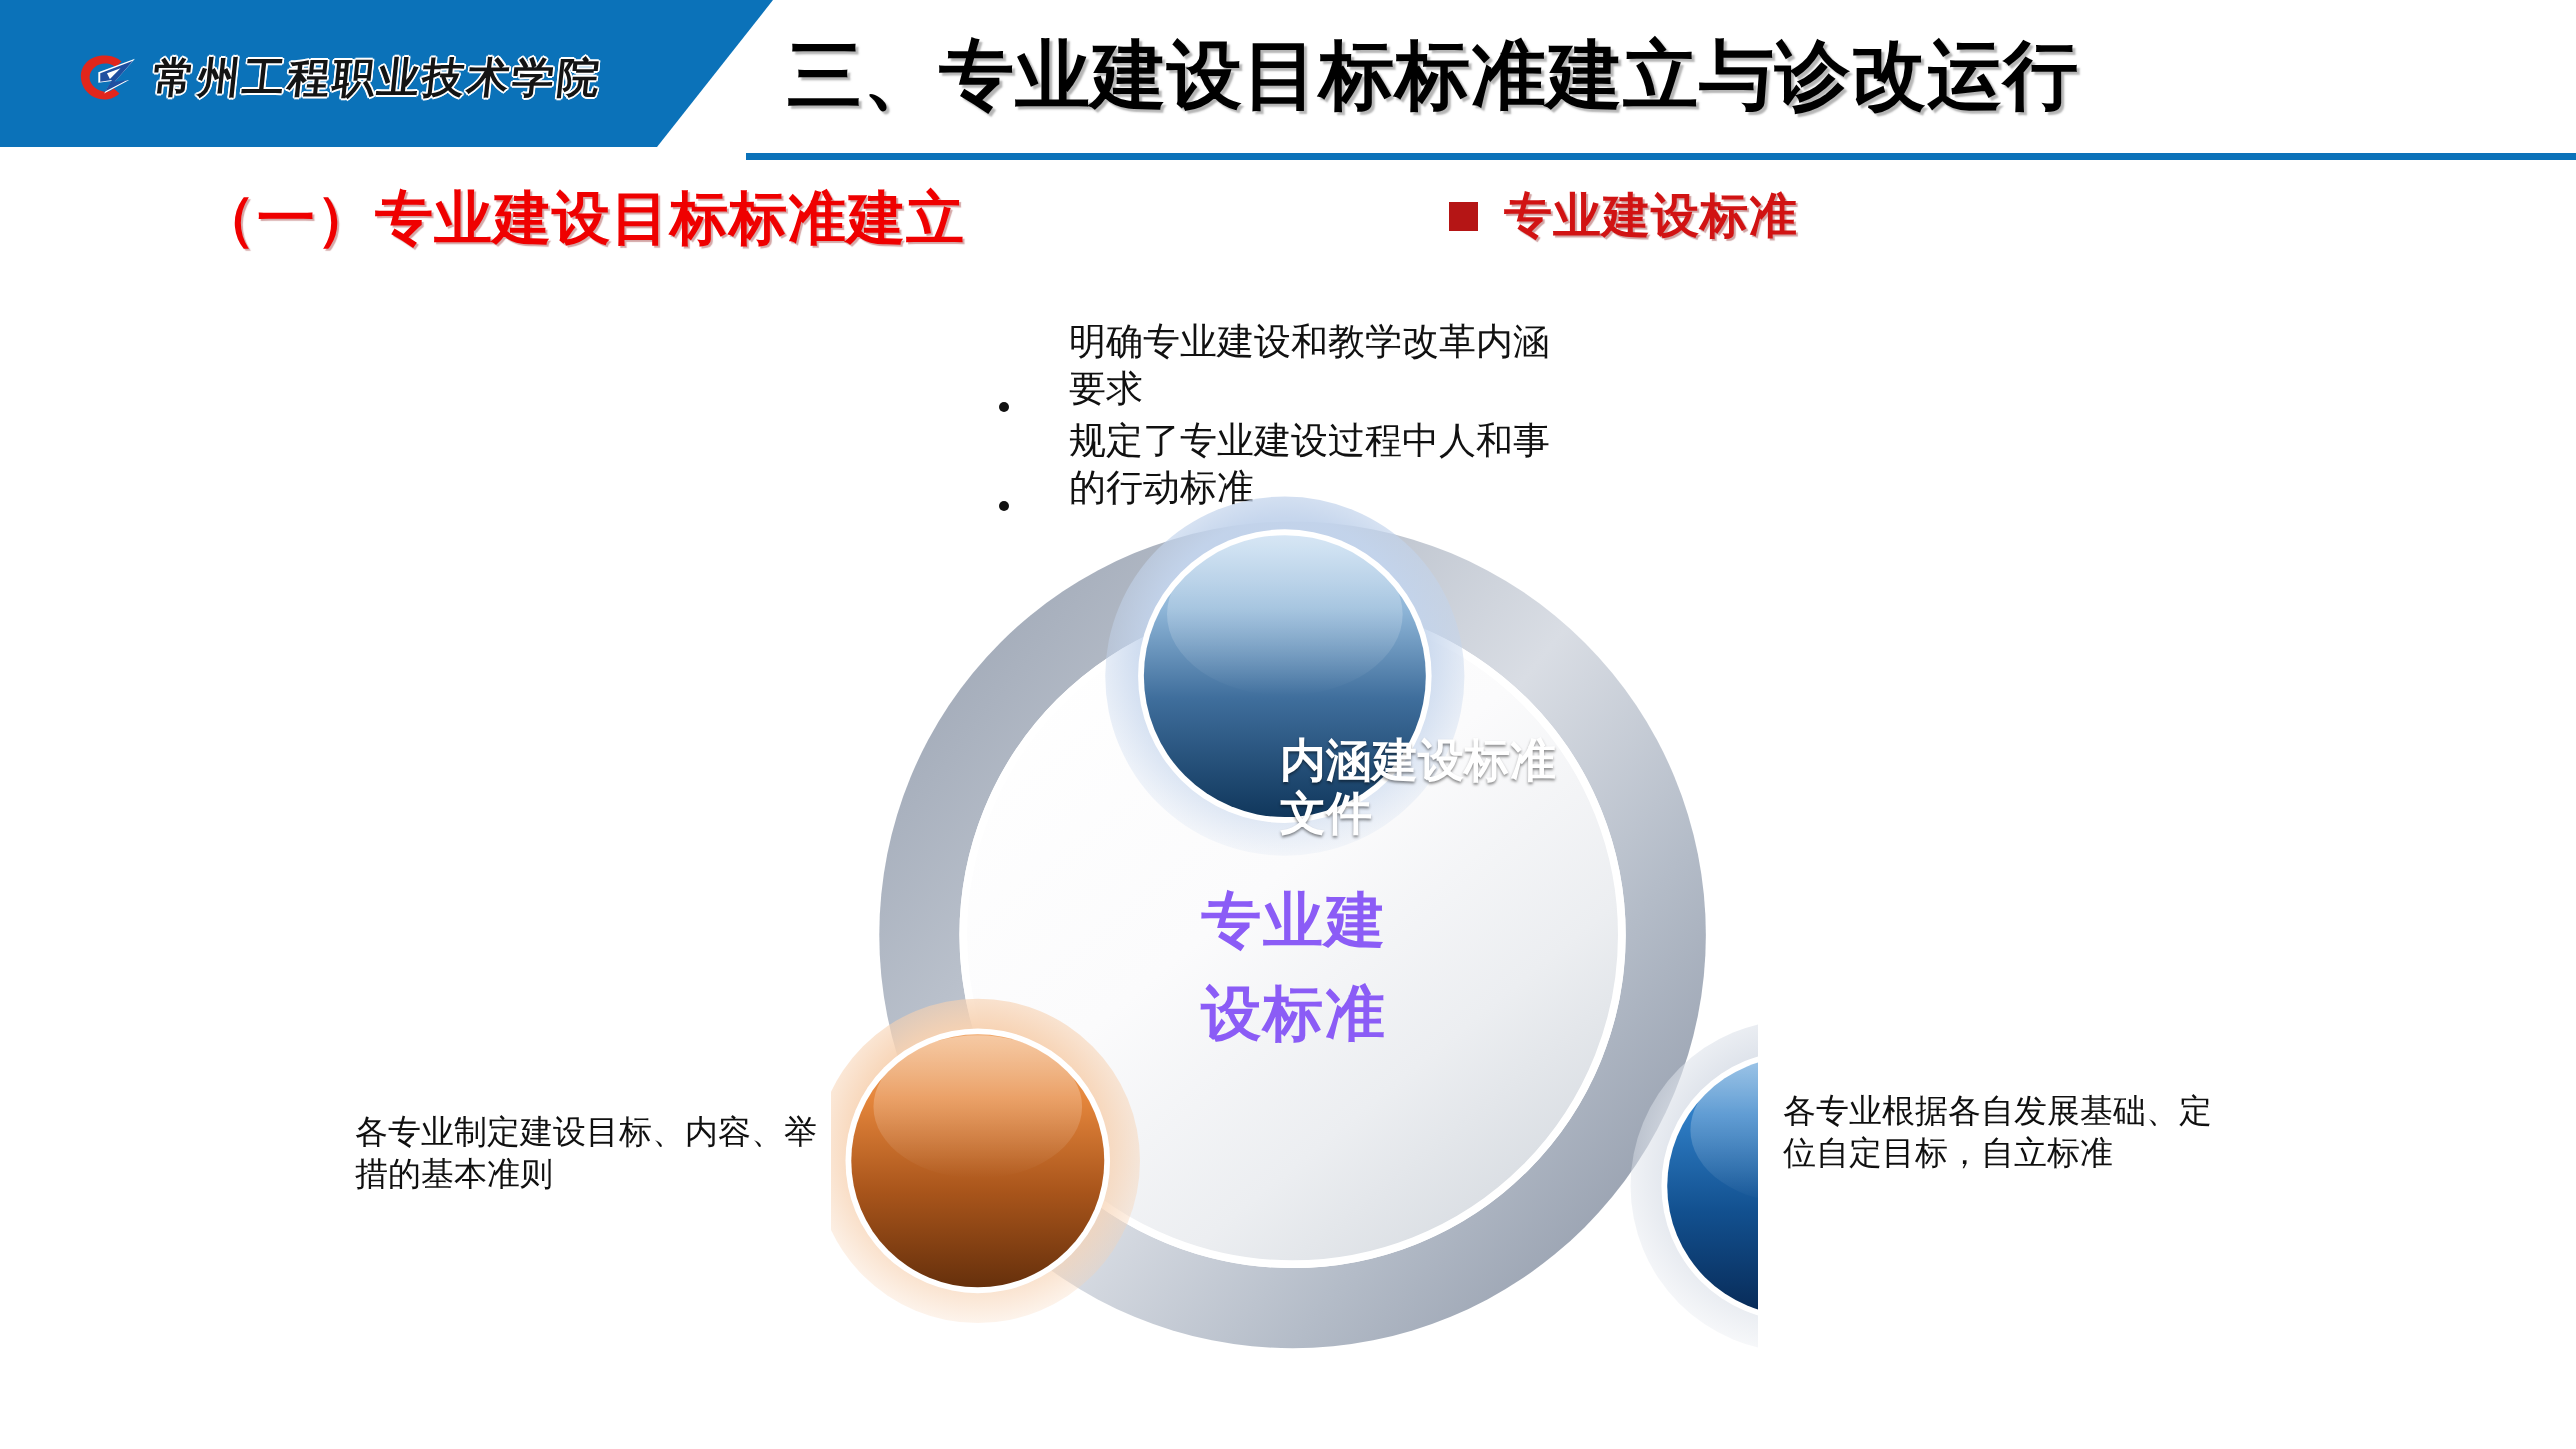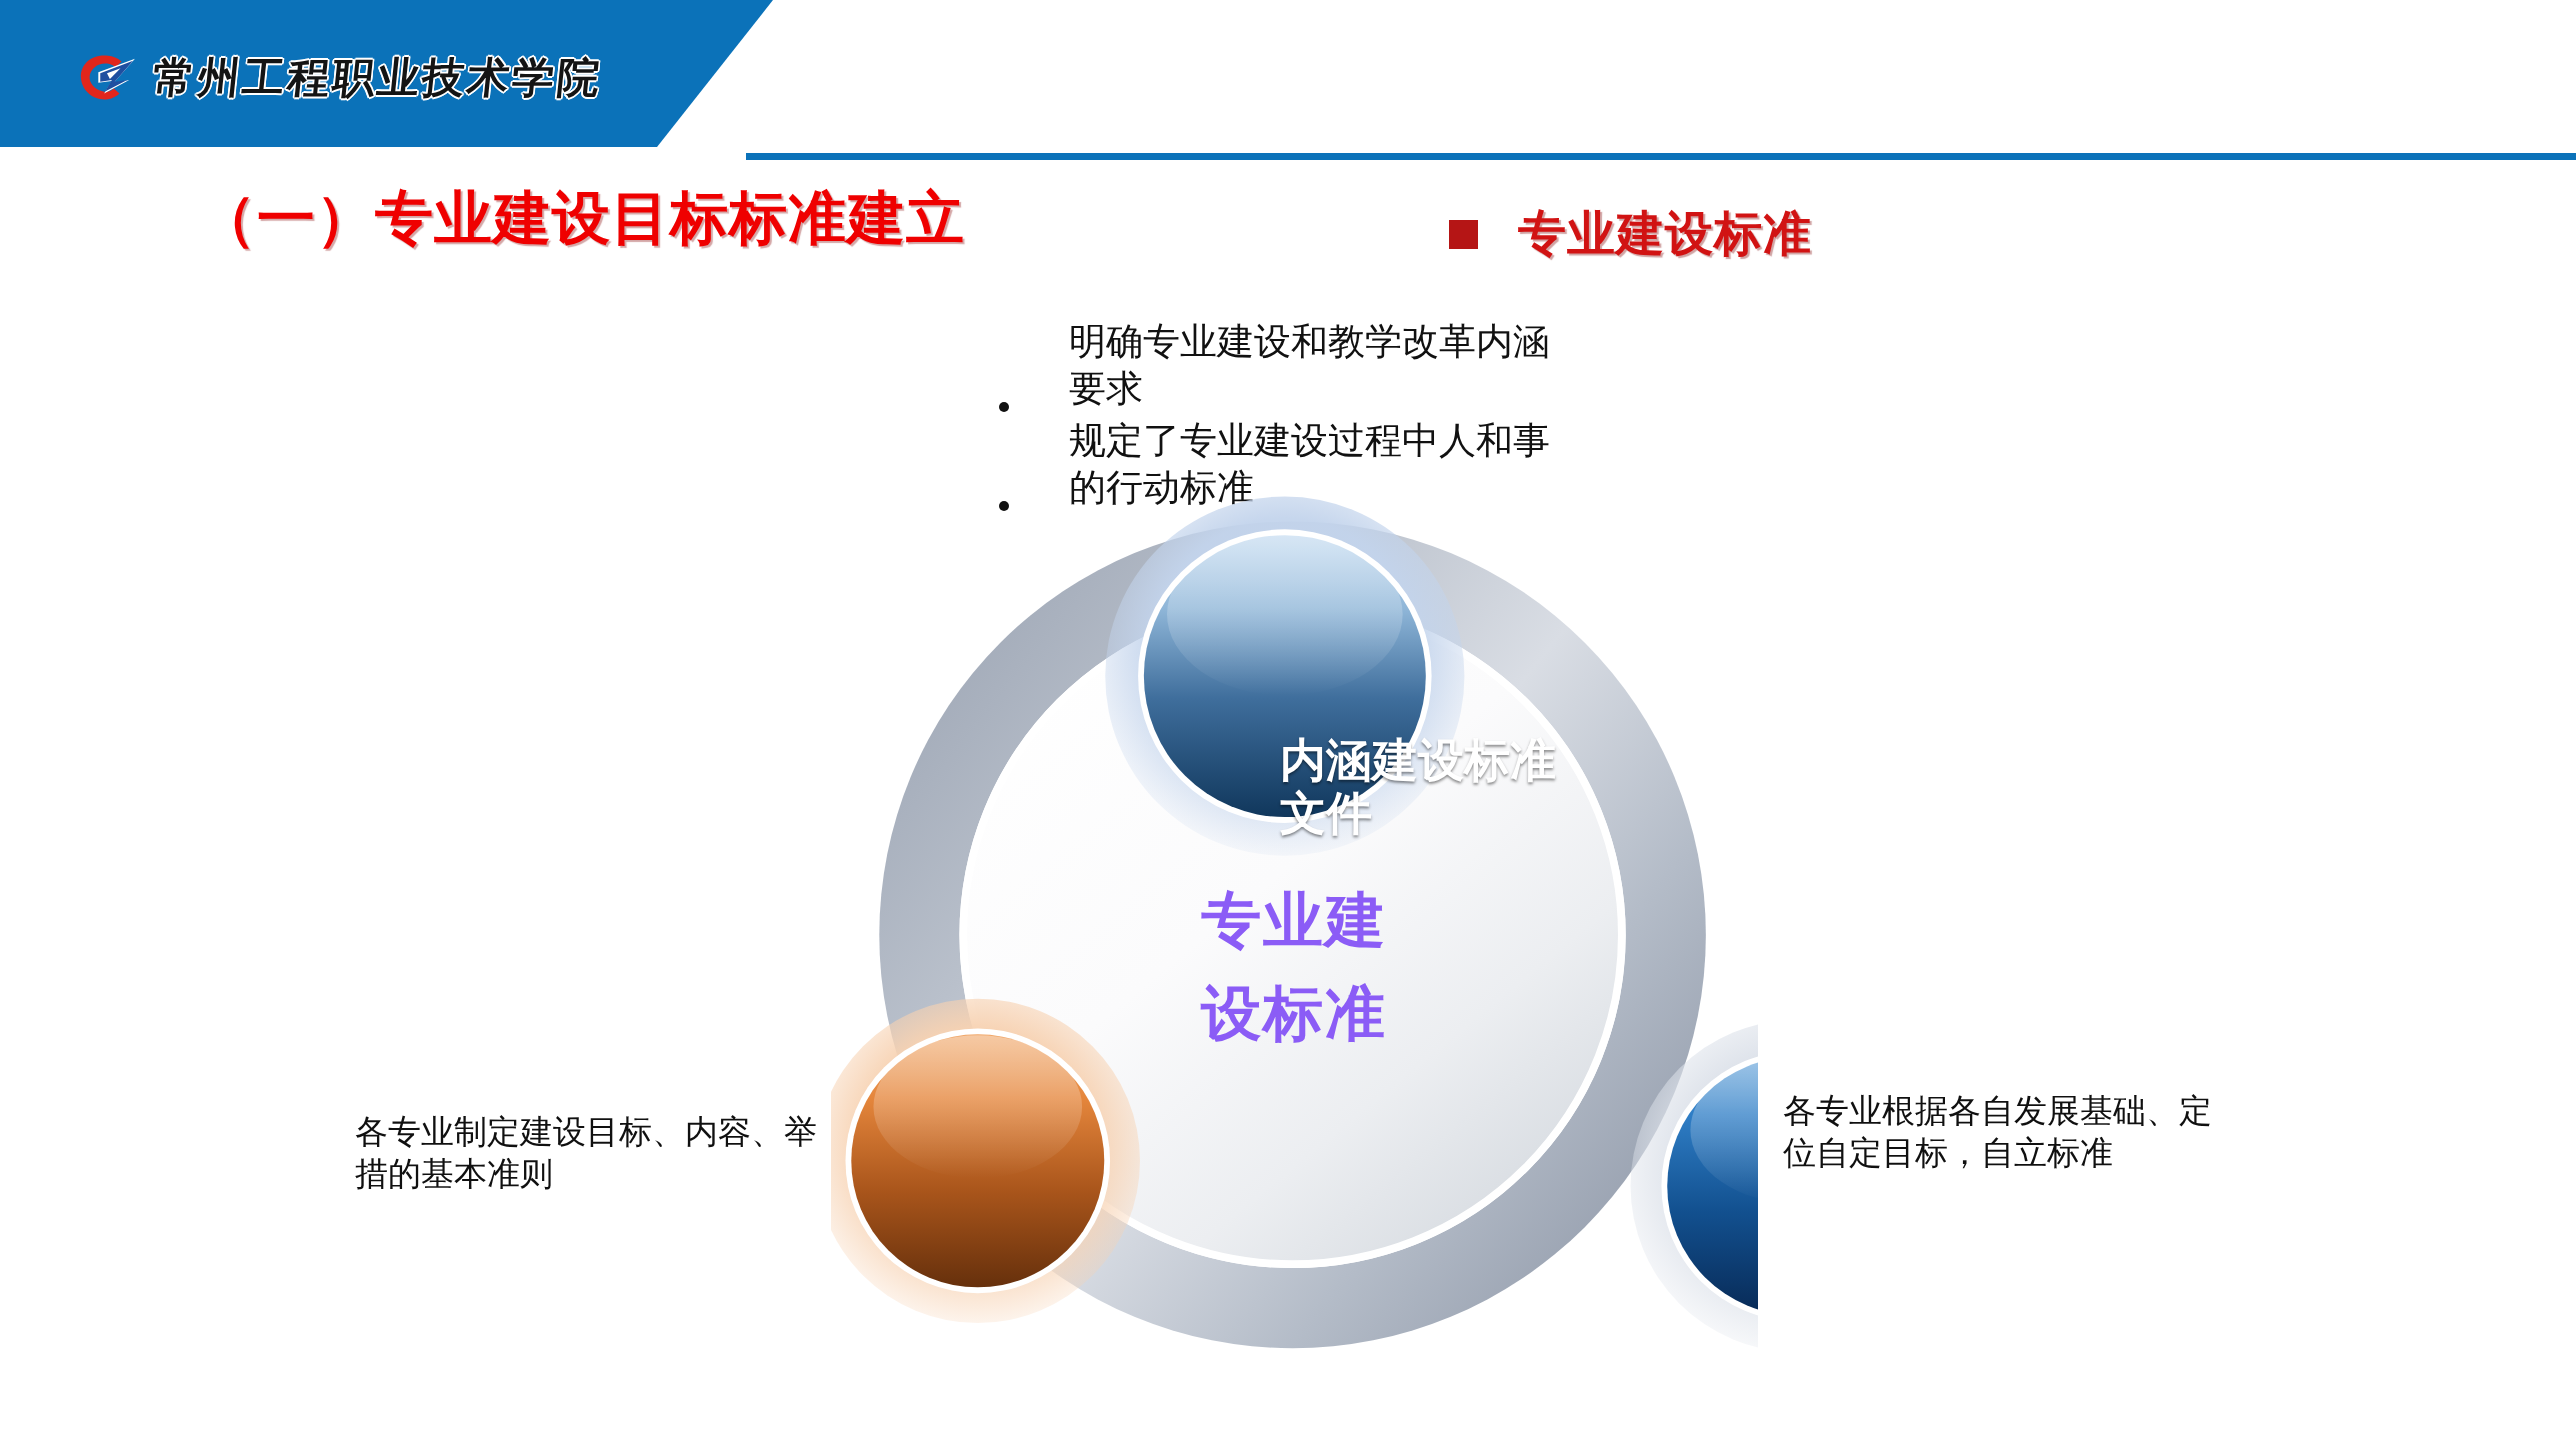--- a/index.html
+++ b/index.html
@@ -48,21 +48,21 @@
   
   #subtitle-left{
     position:absolute;left:198px;top:180px;
     font-family:"Liberation Sans","DejaVu Sans",sans-serif;
     font-weight:bold;font-size:58px;color:#ef0000;
     letter-spacing:1px;white-space:nowrap;
     text-shadow:1.9px 1.9px 1px rgba(160,60,60,.45);
   }
   #subtitle-right{
     position:absolute;left:1449px;top:184px;
-    display:flex;align-items:center;gap:40px;white-space:nowrap;margin-top:18px;
+    display:flex;align-items:center;gap:26px;white-space:nowrap;
   }
   #subtitle-right-bullet{
     width:29px;height:29px;background:#b51515;display:block;flex:0 0 auto;
   }
   #subtitle-right-label{
     font-family:"Liberation Sans","DejaVu Sans",sans-serif;
     font-weight:bold;font-size:48px;color:#d11313;letter-spacing:1px;
     text-shadow:1.9px 1.9px 1px rgba(150,50,50,.45);
   }
 
@@ -123,20 +123,21 @@
       <path d="M34 5 C17 3 5 14 6 28 C7 42 20 52 34 50 C39 49 43 47 46 44
                L40 39 C37 42 33 43 29 42 C20 40 14 33 15 26 C16 18 24 12 33 13
                C37 13.5 40 15 42 17 L48 11 C44 7 39 5.5 34 5 Z" fill="#e1261c"></path>
       <path d="M24 22 L62 8 L40 33 L56 30 L30 44 L38 31 L24 33 Z" fill="#ffffff"></path>
       <path d="M26 23 L60 10 L41 32 L54 30 L31 42 L38 30 L26 32 Z" fill="#1f4fa0"></path>
       <path d="M33 23 L47 18 L36 29 Z" fill="#ffffff"></path>
     </svg>
     <span id="logo-text">常州工程职业技术学院</span>
   </div>
 
+  <div id="header-title">三、专业建设目标标准建立与诊改运行</div>
   <div id="header-rule"></div>
 </div>
 
 <div id="subtitle-left">（一）专业建设目标标准建立</div>
 
 <div id="subtitle-right">
   <span id="subtitle-right-bullet"></span>
   <span id="subtitle-right-label">专业建设标准</span>
 </div>
 

